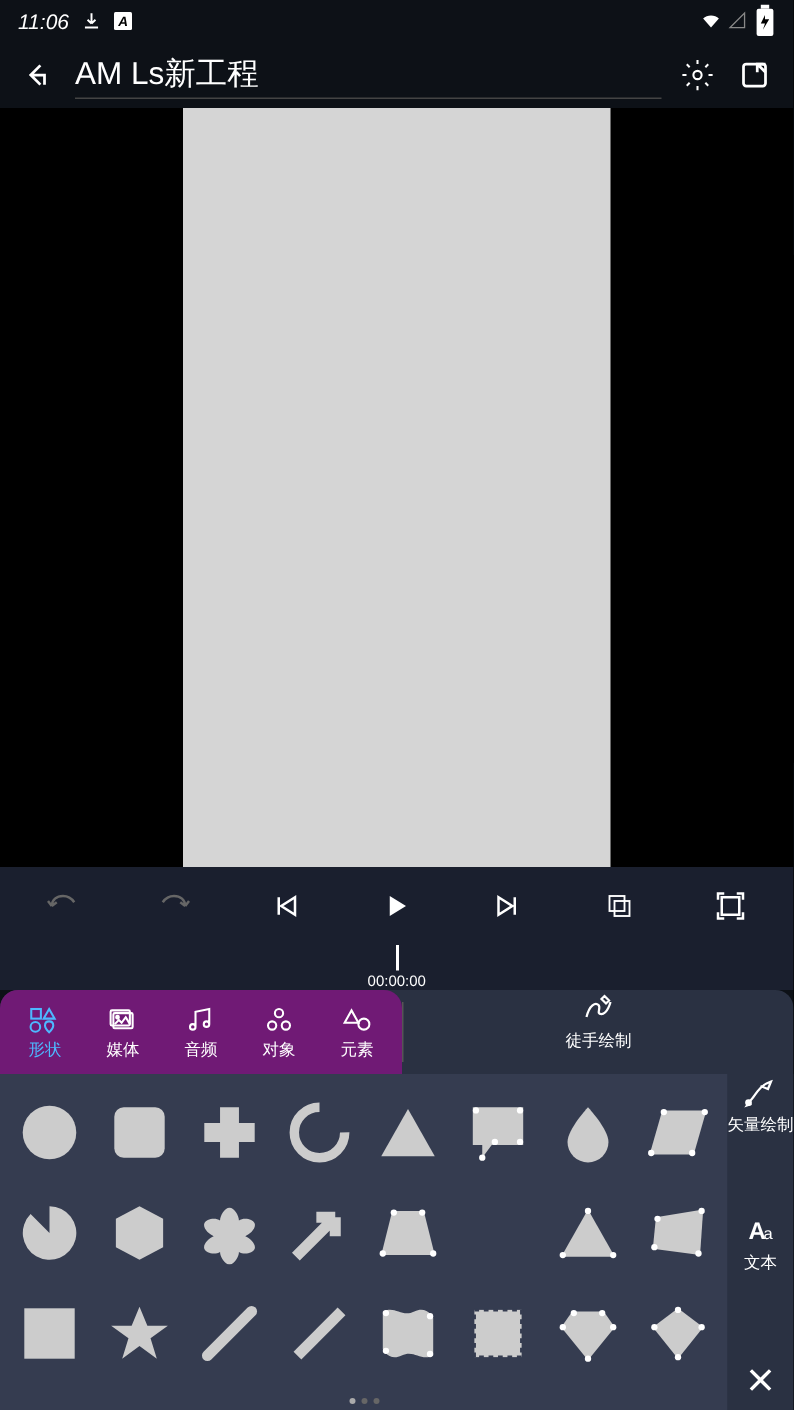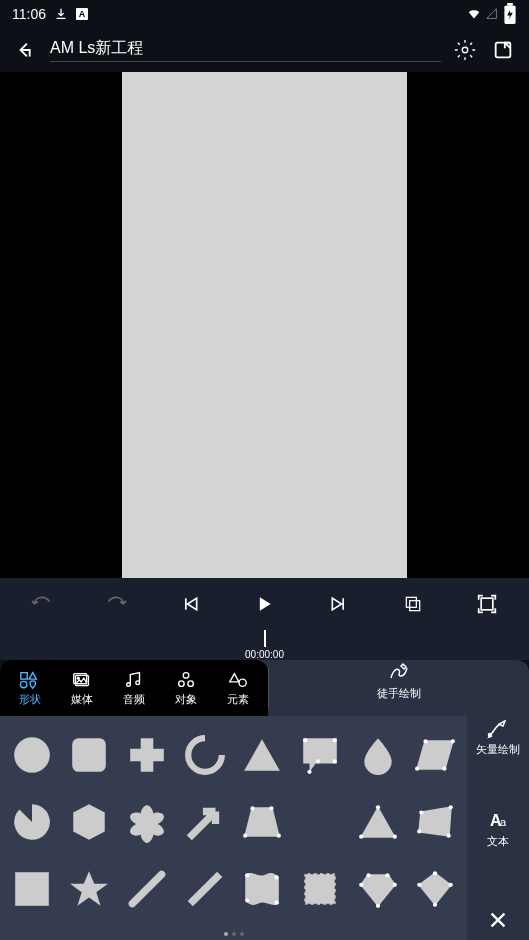--- a/index.html
+++ b/index.html
@@ -13,34 +13,35 @@
       position: relative;
     }
     .status-bar {
       height: 28px;
       display: flex;
       align-items: center;
       justify-content: space-between;
       padding: 0 12px;
       font-size: 14px;
       font-weight: 500;
+      font-style: italic;
     }
     .status-left { display: flex; align-items: center; gap: 8px; }
     .status-right { display: flex; align-items: center; gap: 4px; }
     .status-icon { width: 14px; height: 14px; display: inline-flex; align-items: center; justify-content: center; }
     .header {
       height: 44px;
       display: flex;
       align-items: center;
       padding: 0 12px;
       gap: 10px;
     }
     .header-title {
       flex: 1;
-      font-size: 16px;
+      font-size: 21px;
       font-weight: 400;
       border-bottom: 1px solid #444;
       padding-bottom: 2px;
     }
     .icon-btn {
       width: 28px;
       height: 28px;
       display: flex;
       align-items: center;
       justify-content: center;
@@ -81,21 +82,21 @@
     }
     .timecode {
       font-size: 10px;
       color: #fff;
       margin-top: 2px;
     }
     .category-tabs {
       height: 56px;
       display: flex;
       align-items: center;
-      background: #000000;
+      background: #701a75;
       border-radius: 12px 12px 0 0;
       padding: 0 4px;
     }
     .category-tab {
       flex: 1;
       display: flex;
       flex-direction: column;
       align-items: center;
       justify-content: center;
       gap: 2px;
@@ -153,21 +154,21 @@
       height: 12px;
       display: flex;
       align-items: center;
       justify-content: center;
       gap: 4px;
       background: #353c50;
     }
     .dot { width: 4px; height: 4px; border-radius: 50%; background: #666; }
     .dot.active { background: #aaa; }
     .right-column {
-      width: 62px;
+      width: 44px;
       display: flex;
       flex-direction: column;
       background: #2a3142;
     }
     .close-area {
       height: 40px;
       display: flex;
       align-items: center;
       justify-content: center;
     }

